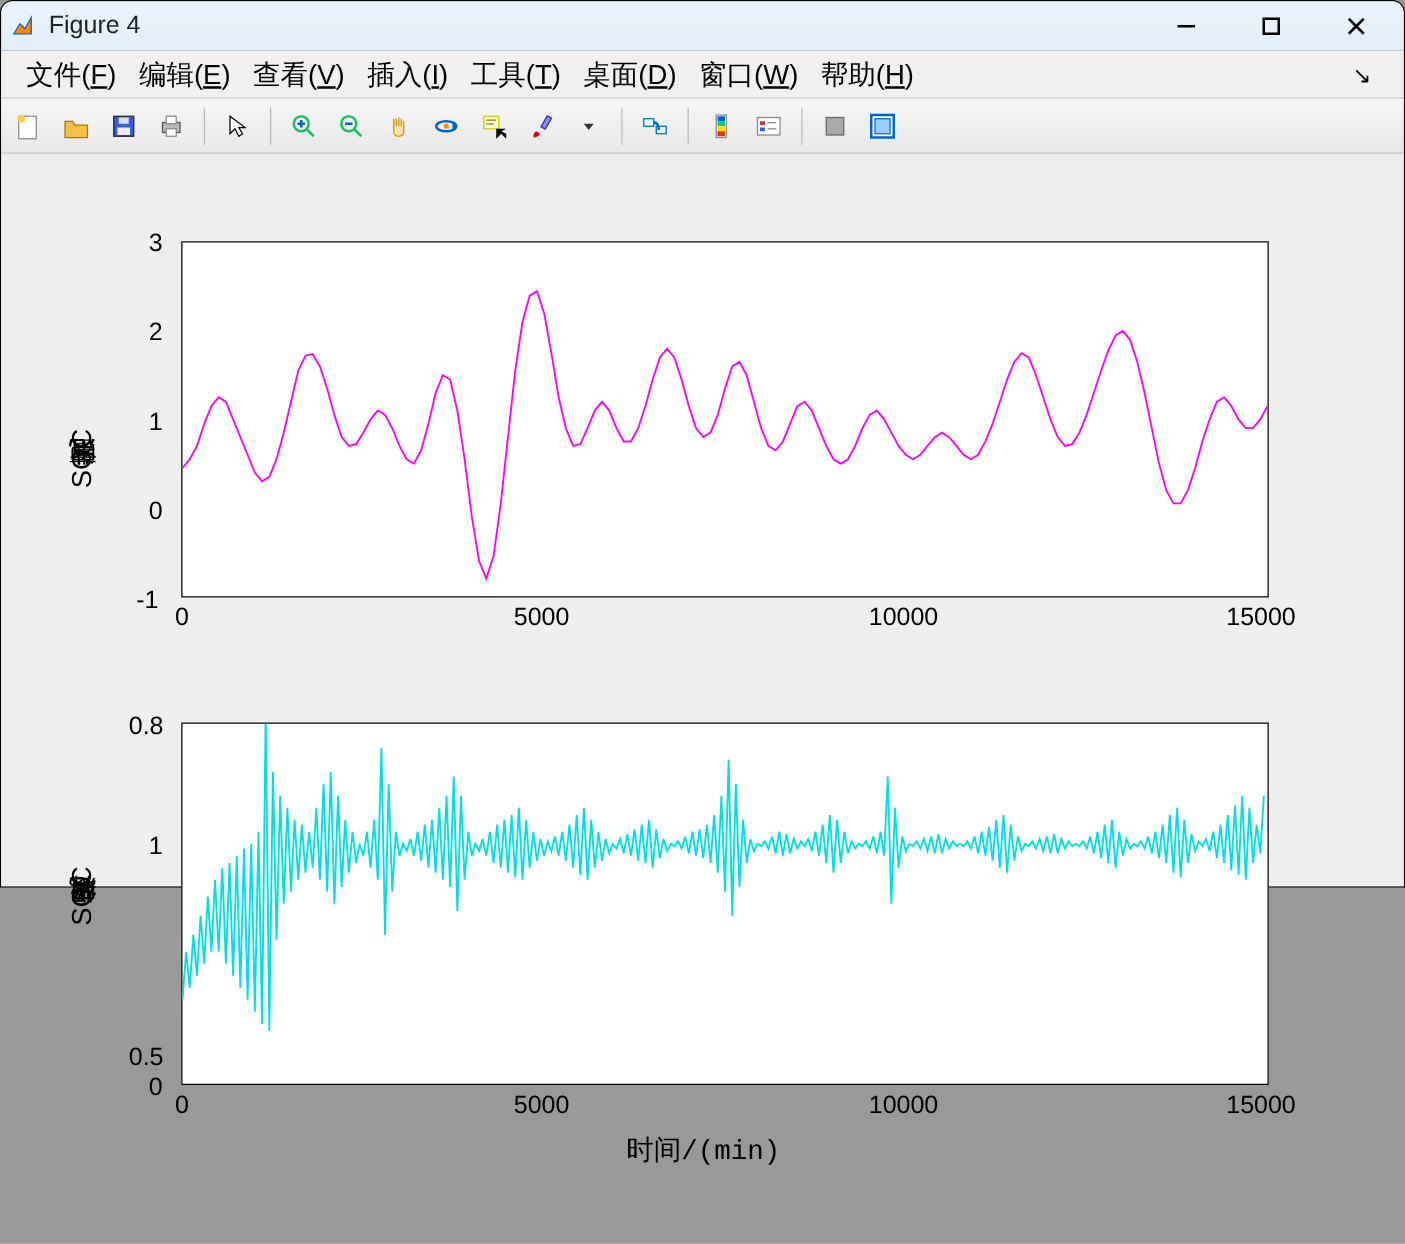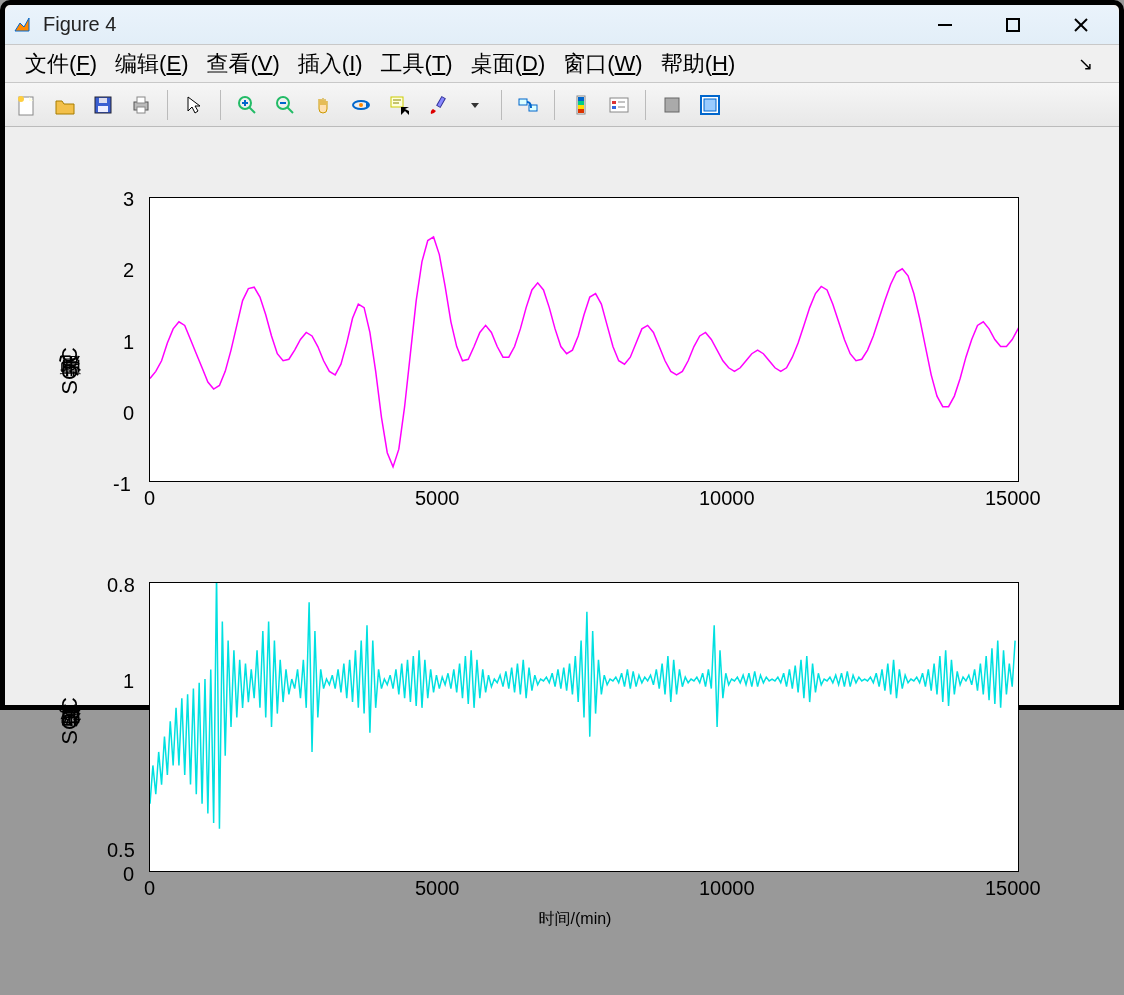--- a/index.html
+++ b/index.html
@@ -7,21 +7,21 @@
   font-family: "Microsoft YaHei", "SimSun", sans-serif;
   background: #999;
   width: 1124px;
   height: 995px;
   overflow: hidden;
 }
 .window {
   width: 1124px;
   height: 710px;
   background: #f0f0f0;
-  border: 5px solid #000000;
+  border: 1px solid #000000;
   border-radius: 10px 10px 0 0;
   display: flex;
   flex-direction: column;
 }
 .titlebar {
   height: 40px;
   background: linear-gradient(#eaf3fb, #e2eef8);
   border-bottom: 1px solid #c8c8c8;
   display: flex;
   align-items: center;
@@ -77,22 +77,22 @@
 .ylabel {
   position:absolute;
   writing-mode: vertical-rl;
   transform: rotate(180deg);
   font-size:22px;
   color:#000;
   text-align:center;
 }
 .xlabel {
   position:absolute;
-  font-size:16px; color:#000;
-  text-align:center;
+  font-size:22px; color:#000;
+  font-family:Liberation Mono, monospace;
 }
 .tick {
   position:absolute;
   font-size:20px; color:#000;
 }
 svg.plotline { position:absolute; left:0; top:0; width:100%; height:100%; }
 </style>
 </head>
 <body>
 

